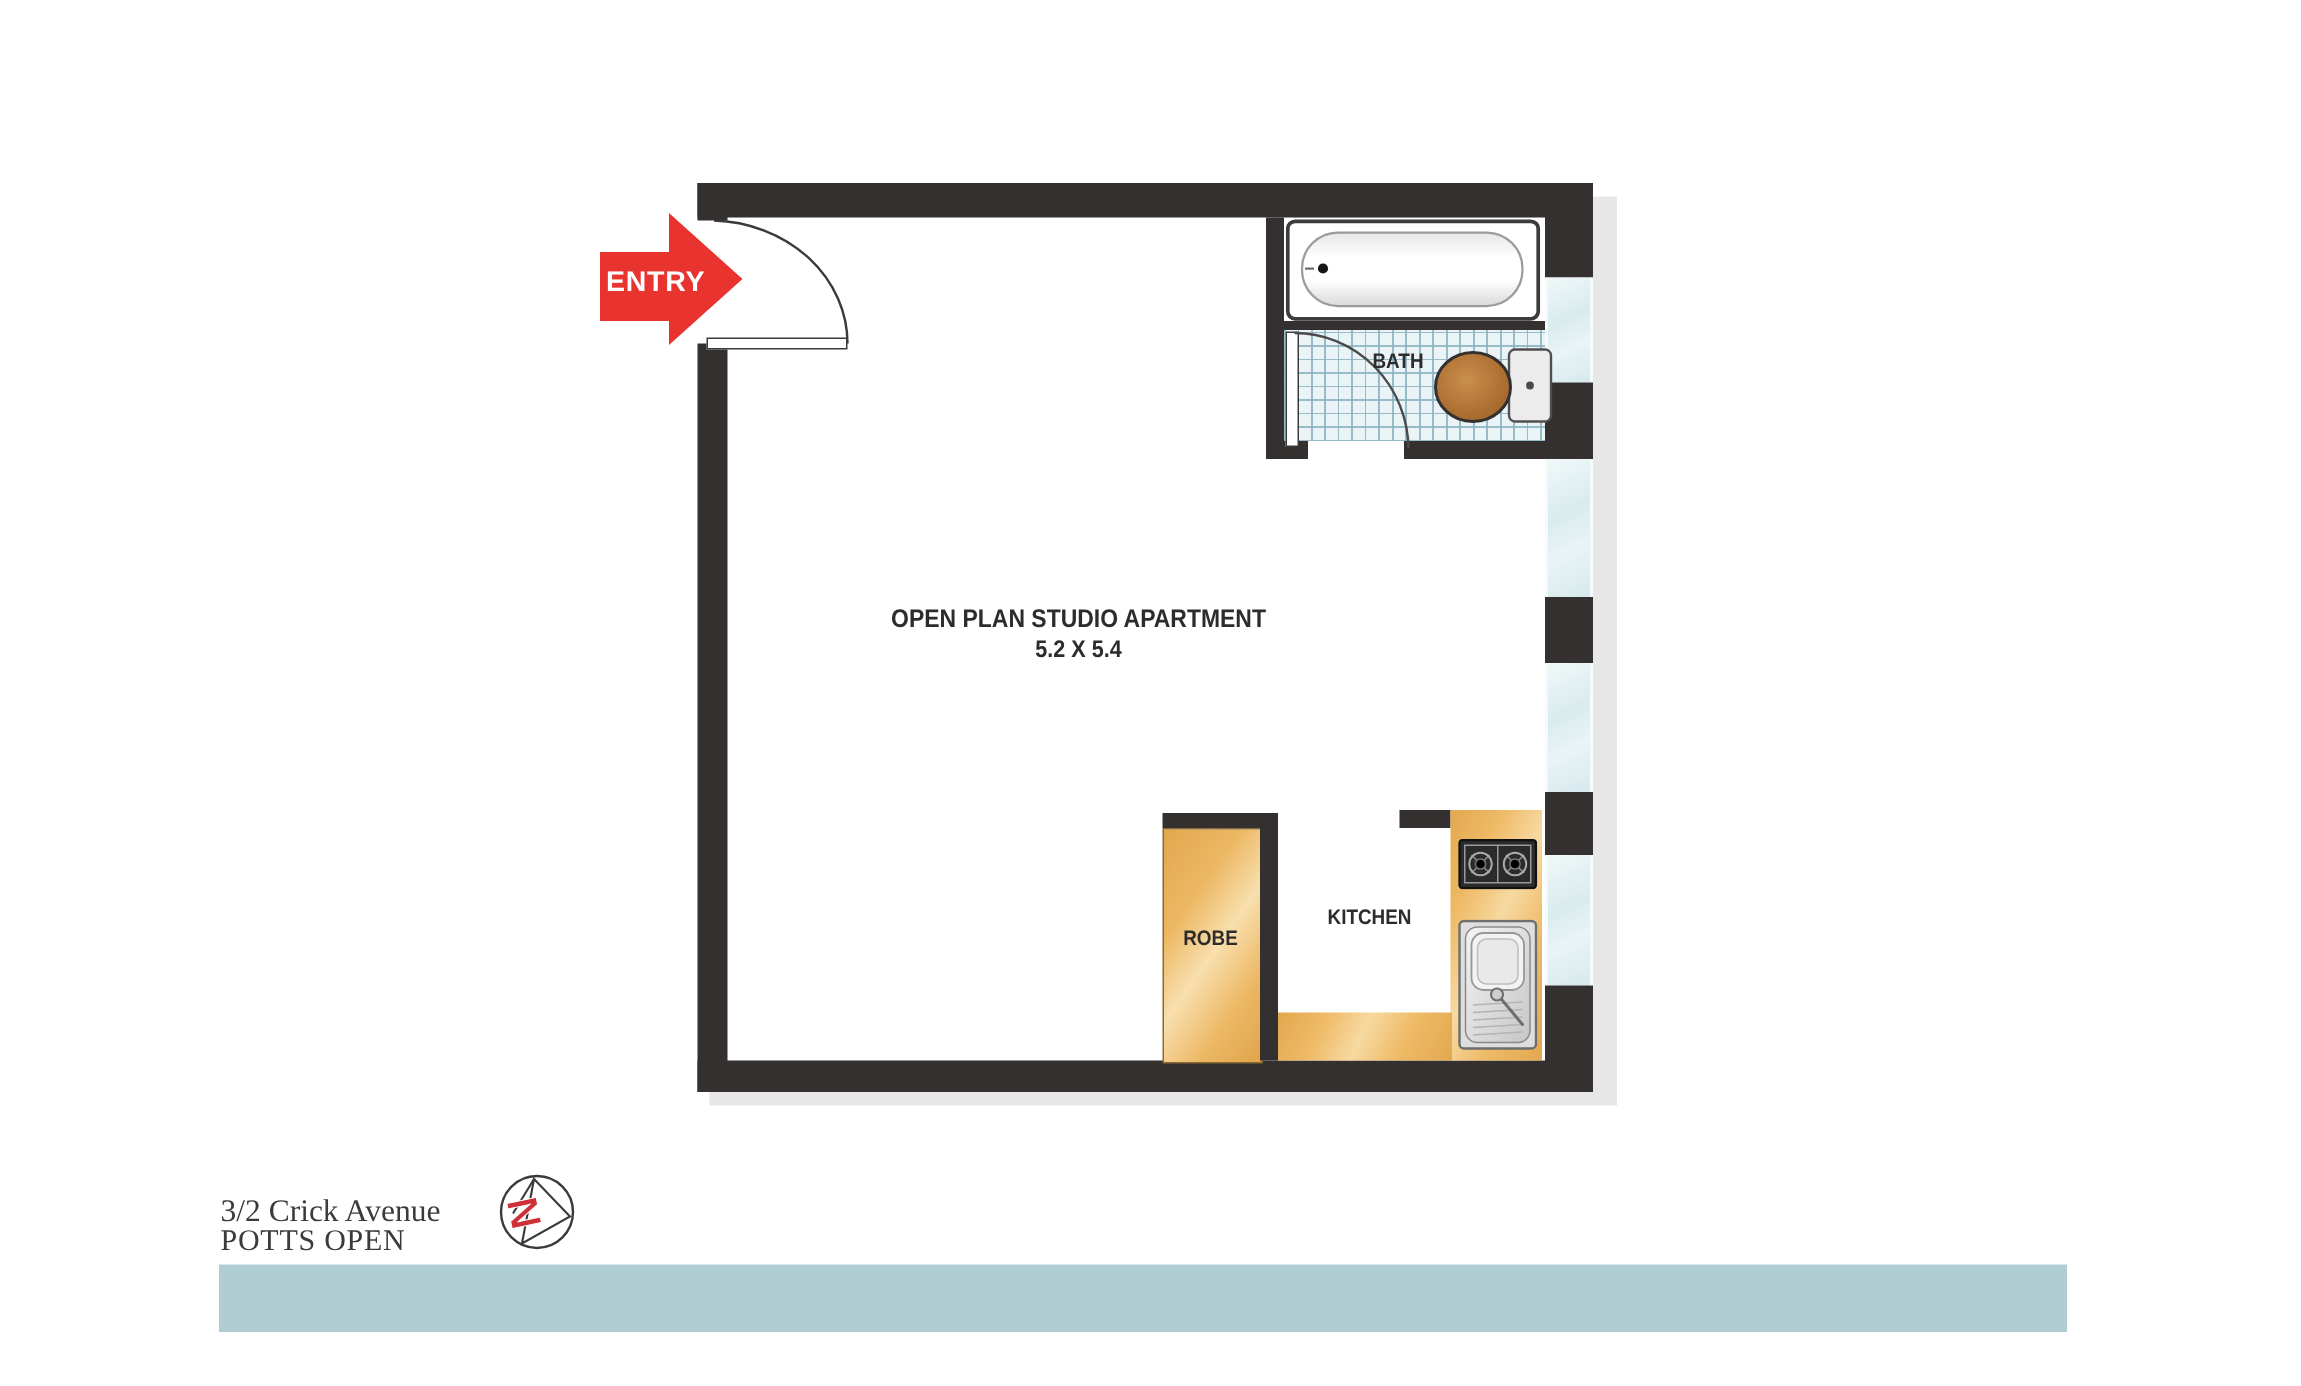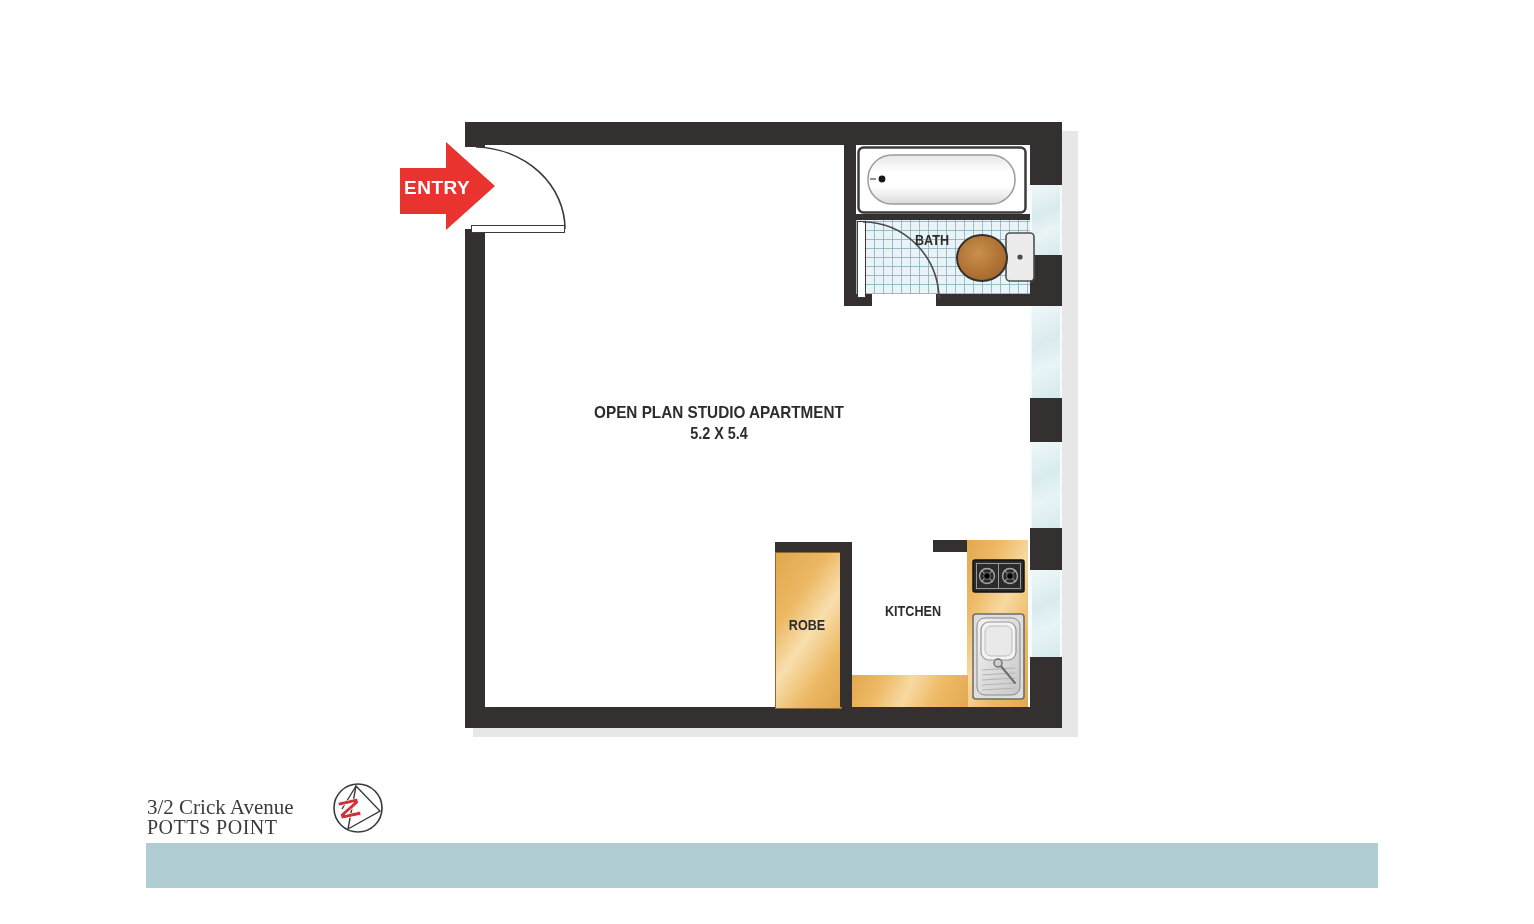--- a/index.html
+++ b/index.html
@@ -147,21 +147,21 @@
     <polygon points="0,26 46,26 46,0 95,44 46,88 46,72 0,72" fill="#e8332e"></polygon>
     <text x="4" y="52" font-family="Liberation Sans, sans-serif" font-weight="700" font-size="19" fill="#ffffff" letter-spacing="0.5">ENTRY</text>
   </svg>
 
   <div class="plan-label" style="left:544px;top:403px;width:350px;font-size:17px;">
     <div>OPEN PLAN STUDIO APARTMENT</div>
     <div style="font-size:16px;margin-top:2px;">5.2 X 5.4</div>
   </div>
 
   <div class="serif" style="left:147px;top:795px;font-size:21px;">3/2 Crick Avenue</div>
-  <div class="serif" style="left:147px;top:816px;font-size:20px;letter-spacing:0.5px;">POTTS POINT</div>
+  <div class="serif" style="left:147px;top:816px;font-size:20px;letter-spacing:0.5px;">POTTS OPEN</div>
 
   <svg style="left:332px;top:782px;" width="52" height="52" viewBox="0 0 52 52">
     <circle cx="26" cy="26" r="24" fill="#ffffff" stroke="#3a3a3a" stroke-width="1.6"></circle>
     <polygon points="24,4 48,29 16,47" fill="#ffffff" stroke="#3a3a3a" stroke-width="1.4"></polygon>
     <line x1="24" y1="4" x2="10" y2="27" stroke="#3a3a3a" stroke-width="1.4"></line>
     <text x="6" y="40" font-family="Liberation Sans, sans-serif" font-weight="700" font-size="29" fill="#cf3038" stroke="#ffffff" stroke-width="0.6" transform="rotate(78 19 29)">N</text>
   </svg>
 
   <div class="abs" style="left:146px;top:843px;width:1232px;height:45px;background:#b0cdd4;"></div>
 

